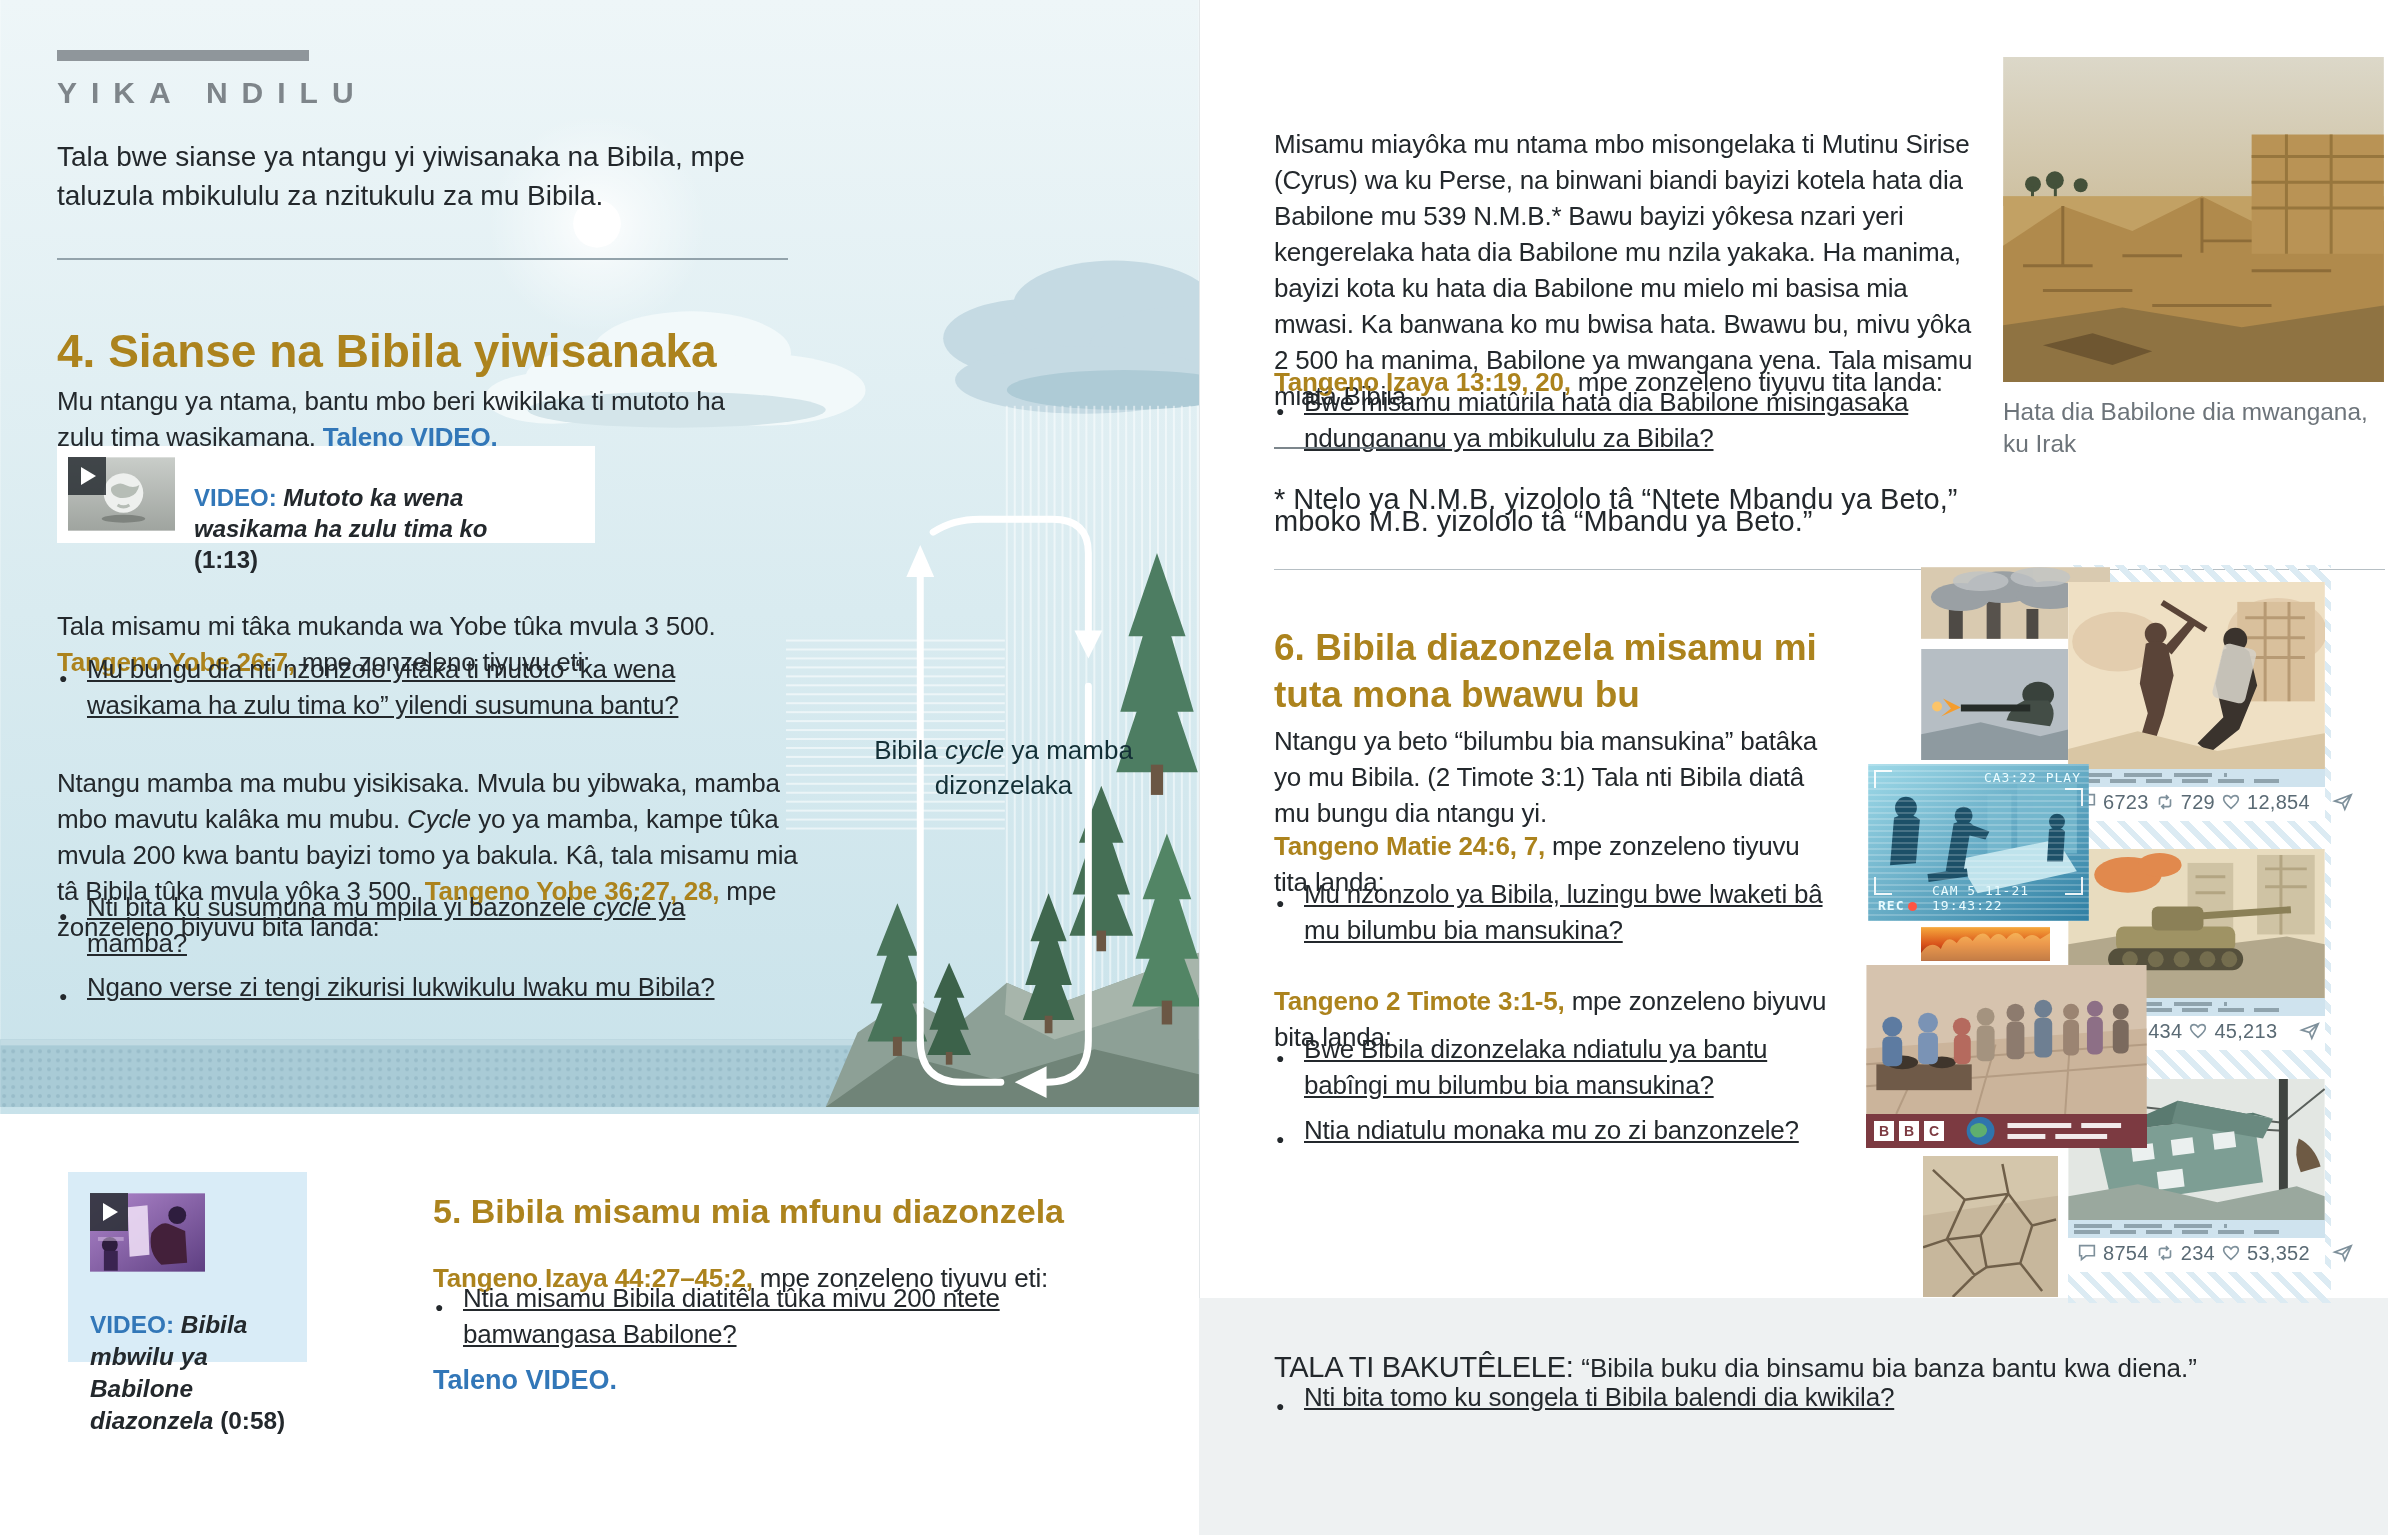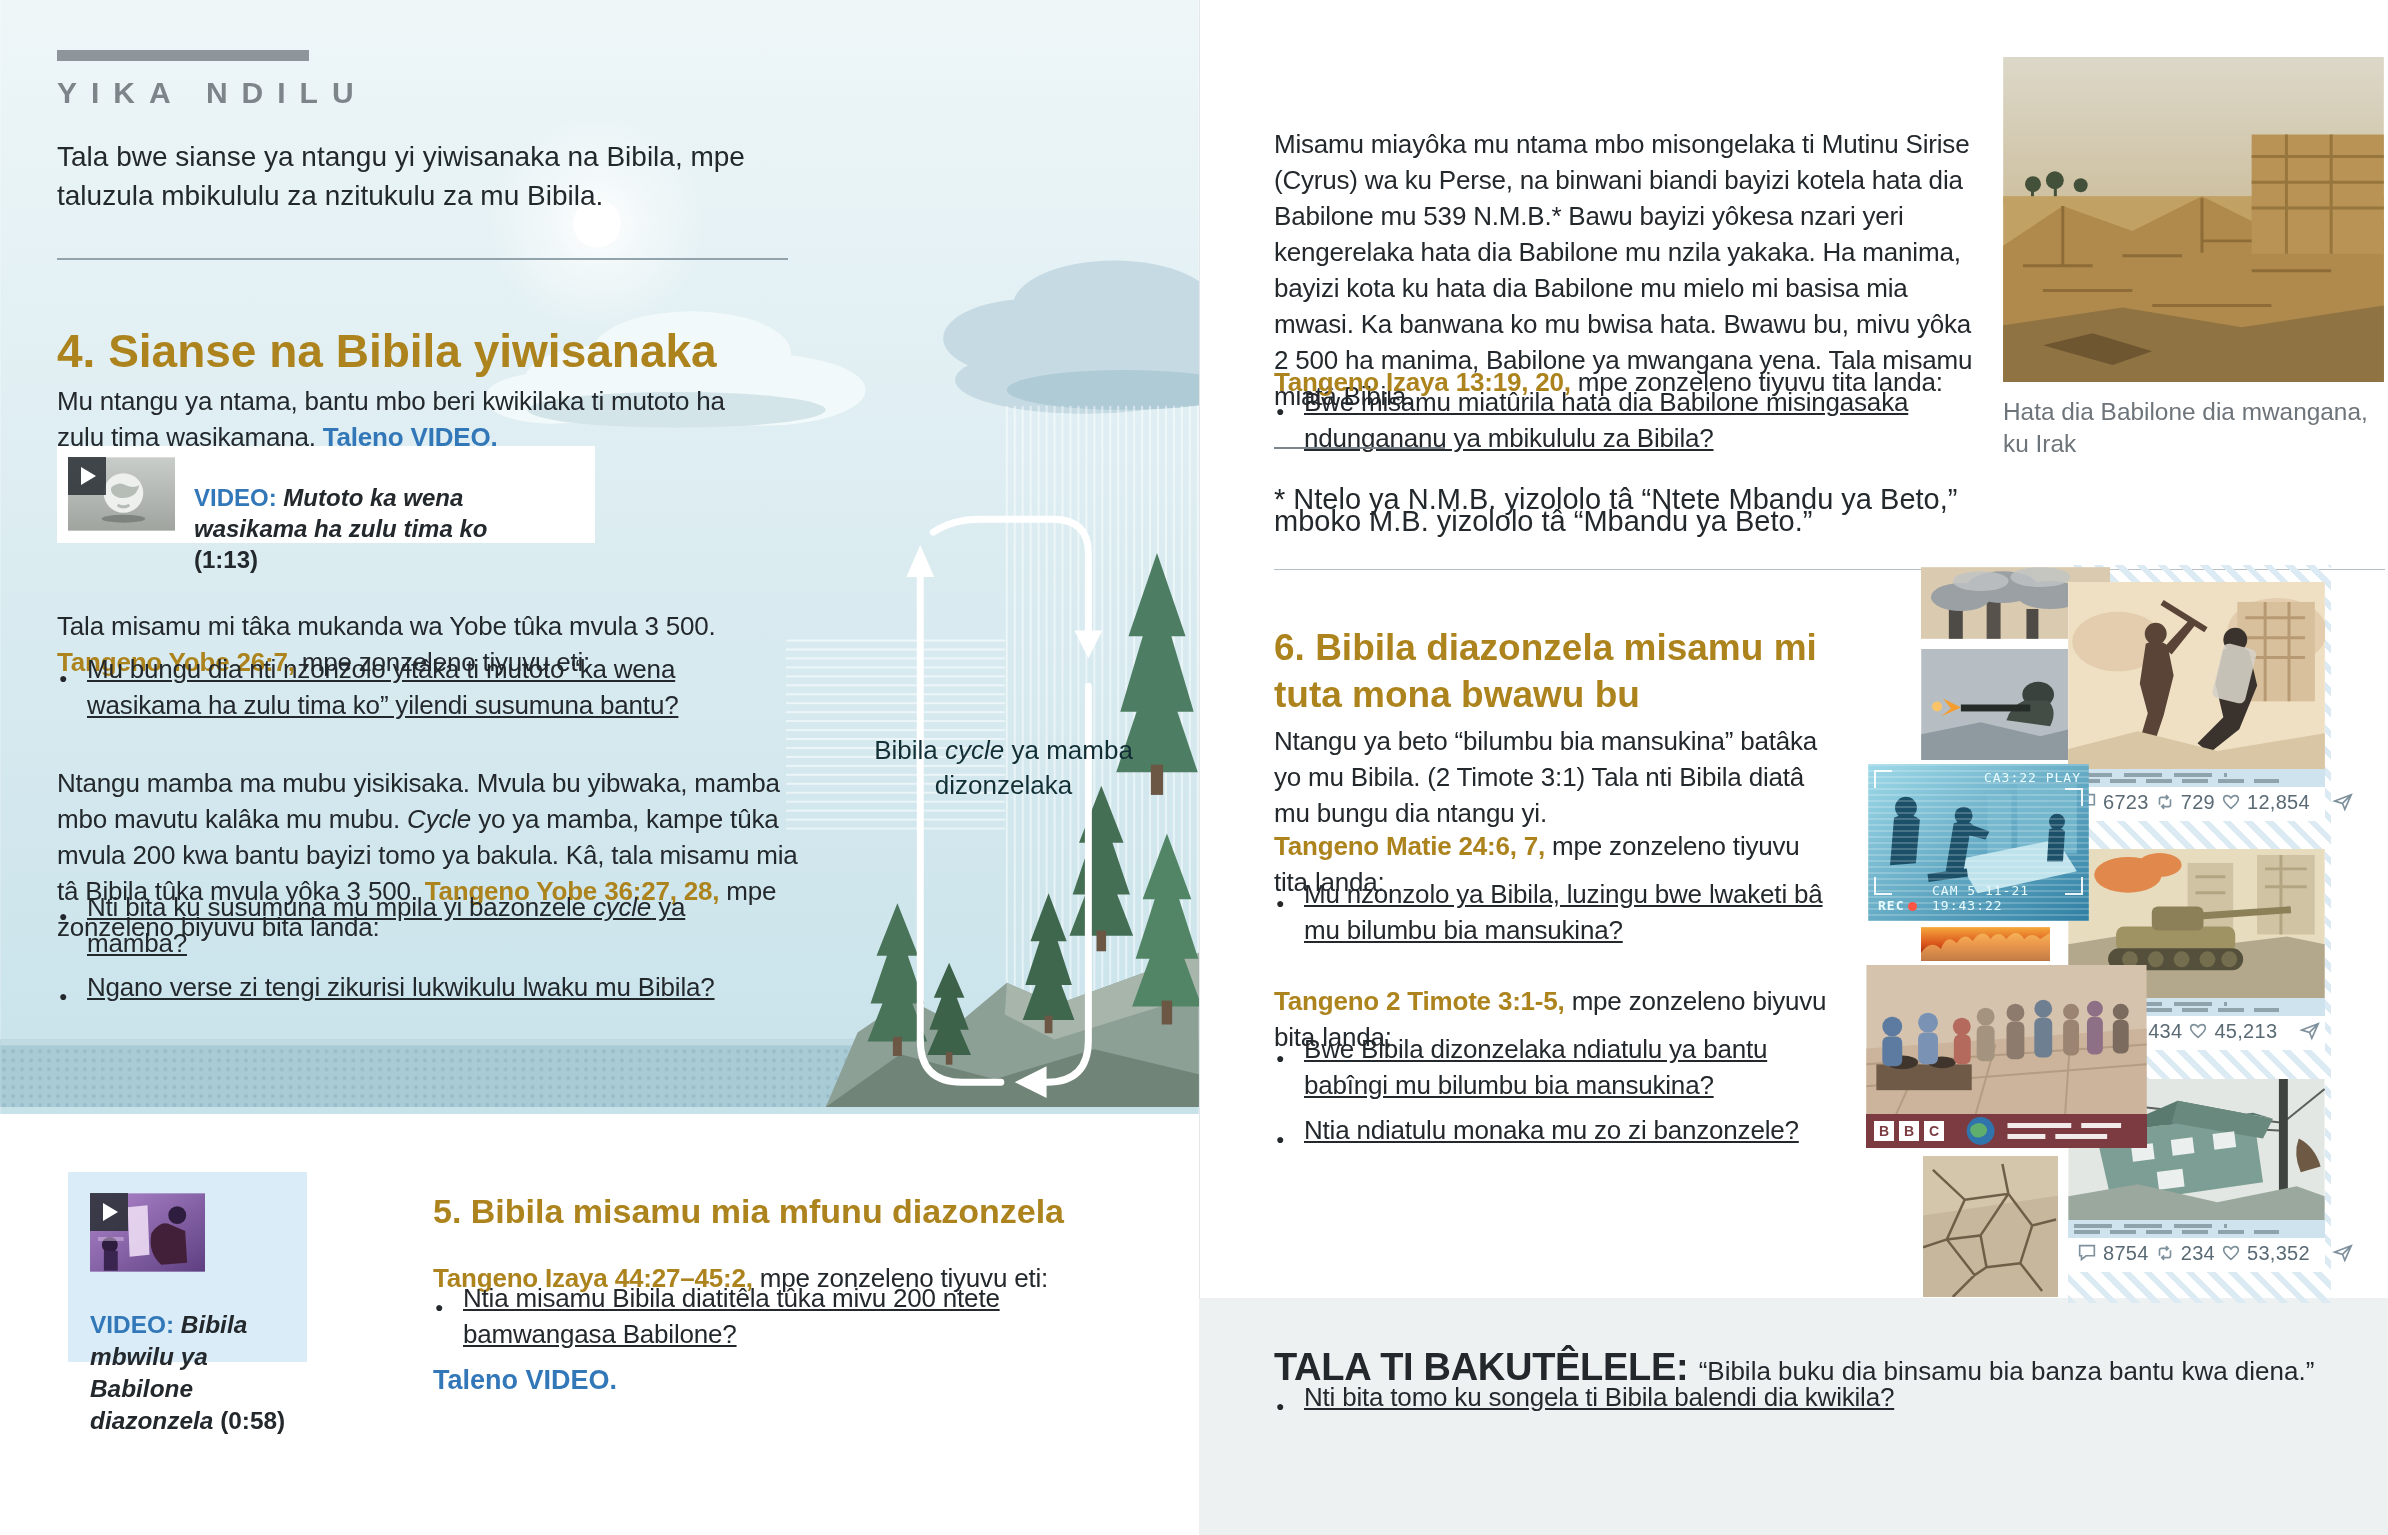--- a/index.html
+++ b/index.html
@@ -9,21 +9,21 @@
   .body{font-size:26px;line-height:36px;letter-spacing:-0.2px;}
   .small{font-size:29px;line-height:22px;}
   ul{list-style:none;margin:0;padding:0;}
   li{position:relative;padding-left:30px;margin-bottom:8px;text-decoration:underline;}
   li::before{content:"●";position:absolute;left:2px;top:9px;font-size:14px;color:#23282c;}
   .run-ref{color:#ac831d;font-weight:700;}
   .run-link{color:#3277b8;font-weight:700;}
   .run-i{font-style:italic;}
   .run-bi{font-weight:700;font-style:italic;}
   .run-b{font-weight:700;}
-  .run-hb{font-weight:700;font-size:38px;letter-spacing:-0.3px;}
+  .run-hb{font-weight:400;font-size:29px;letter-spacing:-0.3px;}
   .gold{color:#ac831d;}
   .blue{color:#3277b8;}
 
   
   #left-page{left:0;top:0;width:1199px;height:1535px;background:#fff;}
   #illu{left:0;top:0;width:1199px;height:1114px;}
   #kicker-bar{left:57px;top:50px;width:252px;height:11px;background:#8f969b;z-index:3;}
   #kicker{left:57px;top:76px;font-size:30px;font-weight:700;letter-spacing:14px;color:#7e858a;z-index:3;}
   #intro{left:57px;top:137px;width:697px;font-size:28px;line-height:39px;z-index:3;}
   #hr1{left:57px;top:258px;width:731px;border-top:2px solid #93a3ab;z-index:3;}

